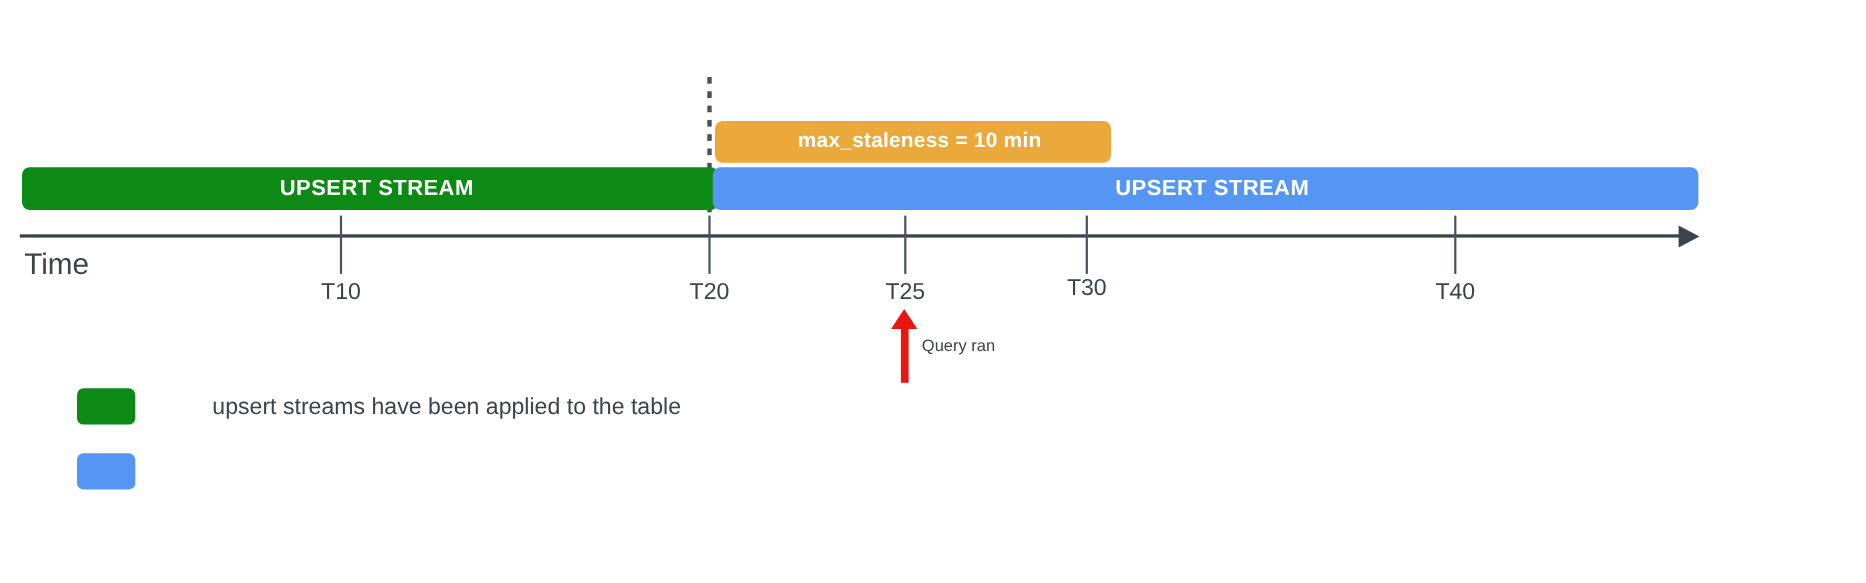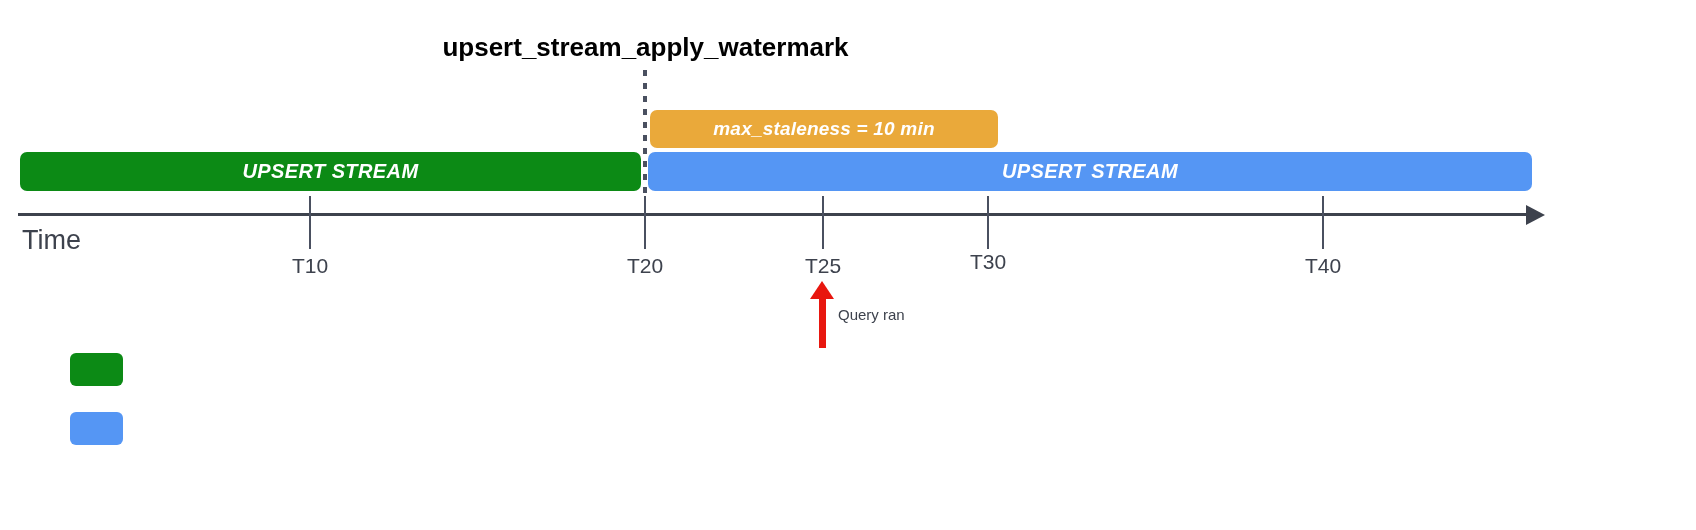--- a/index.html
+++ b/index.html
@@ -52,22 +52,22 @@
   }
 
   
   .bar {
     position: absolute;
     display: flex;
     align-items: center;
     justify-content: center;
     color: #ffffff;
     font-weight: bold;
-    font-style: italic;
-    white-space: nowrap;
+    white-space: nowrap;
+    padding-left: 12px;
   }
   .bar-staleness {
     left: 650px;
     top: 110px;
     width: 348px;
     height: 38px;
     border-radius: 7px;
     background: #eaa93a;
     font-size: 19px;
     letter-spacing: 0.2px;
@@ -183,21 +183,20 @@
     font-size: 21px;
     color: #3d424d;
     white-space: nowrap;
   }
 </style>
 </head>
 <body>
 
 <div id="stage">
 
-  <div class="title">upsert_stream_apply_watermark</div>
 
   <div class="watermark-line"></div>
 
   <div class="bar bar-staleness">
     <span>max_staleness = 10 min</span>
   </div>
 
   <div class="bar bar-green">
     <span>UPSERT STREAM</span>
   </div>
@@ -221,18 +220,19 @@
   <div class="tick-label" style="left:823px;">T25</div>
   <div class="tick-label" style="left:988px; top:250px;">T30</div>
   <div class="tick-label" style="left:1323px;">T40</div>
 
   <div class="query-arrow-head"></div>
   <div class="query-arrow-shaft"></div>
   <div class="query-label">Query ran</div>
 
   <div class="legend-row row-0">
     <span class="legend-swatch" style="background:#0c8a15;"></span>
+    <span class="legend-text">upsert streams have been applied to the table</span>
   </div>
   <div class="legend-row row-1">
     <span class="legend-swatch" style="background:#5596f4;"></span>
   </div>
 
 </div>
 
 </body></html>

